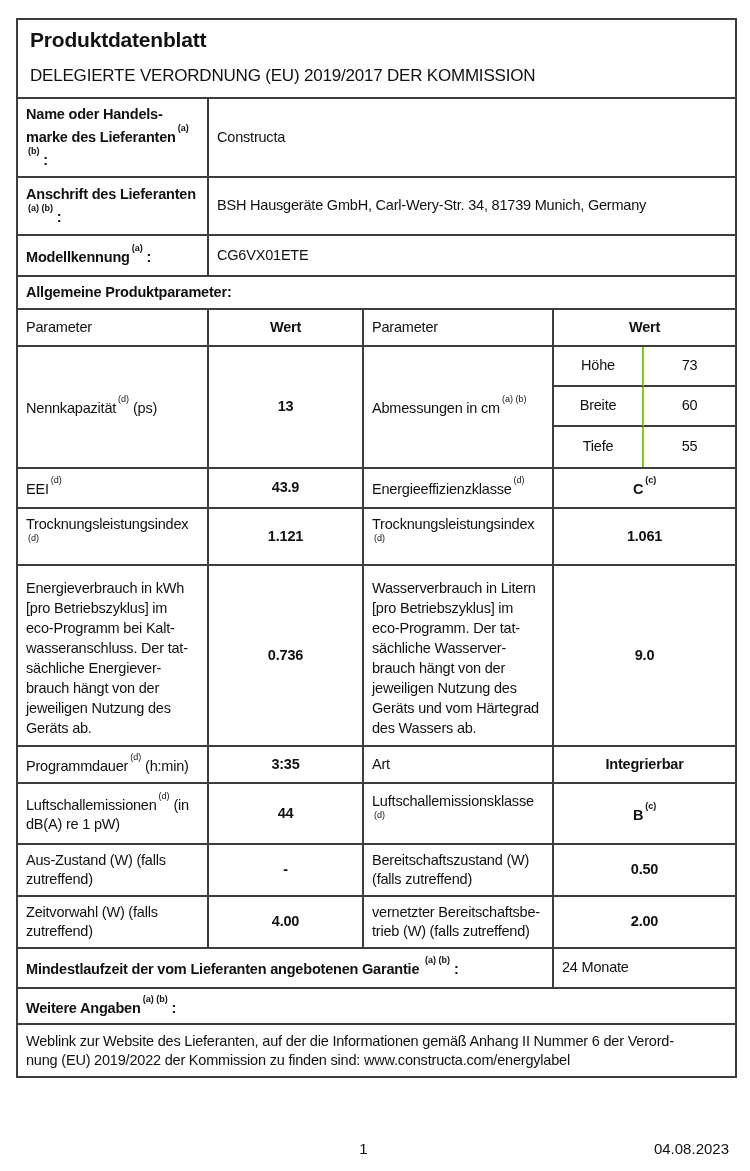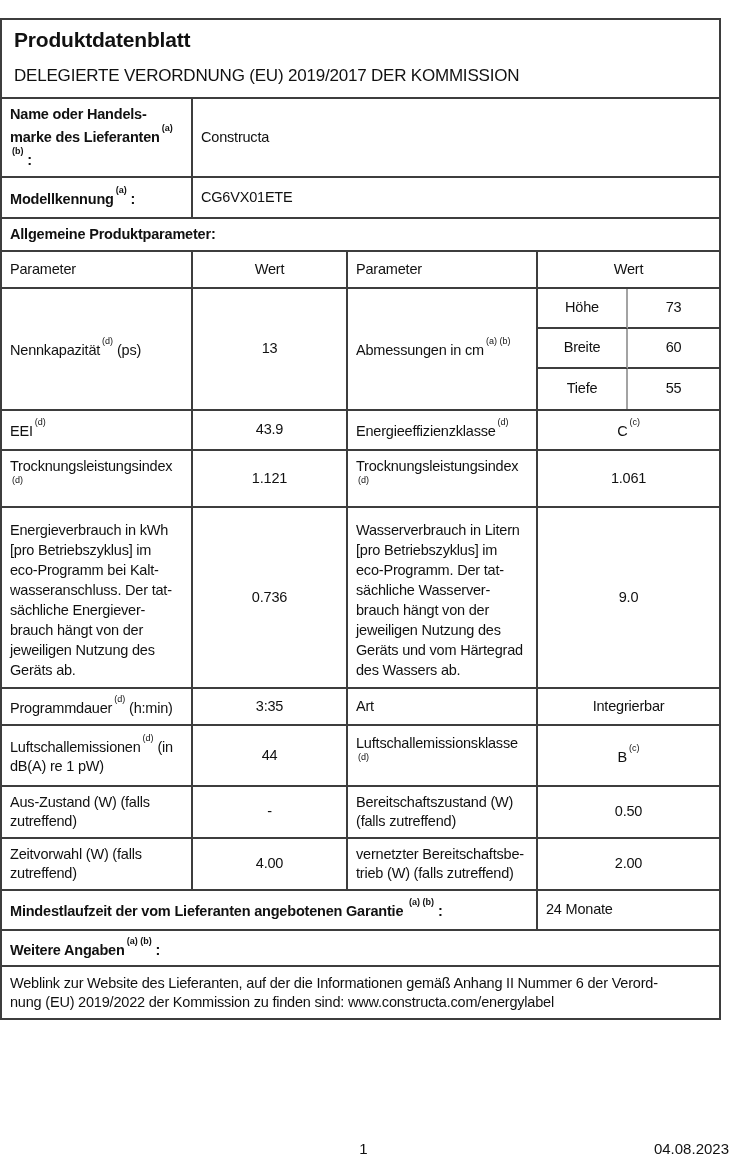--- a/index.html
+++ b/index.html
@@ -1,38 +1,38 @@
 <!DOCTYPE html>
 <html><head>
 <meta charset="utf-8">
 <style>
   html,body{margin:0;padding:0;}
   body{
     width:750px;height:1171px;background:#ffffff;position:relative;
     font-family:"Liberation Sans","DejaVu Sans",sans-serif;color:#111;
     overflow:hidden;
   }
-  .sheet{position:absolute;left:0;top:18px;width:719px;border-radius:30px;}
+  .sheet{position:absolute;left:16px;top:18px;width:719px;border-radius:30px;}
   table.main{border-collapse:collapse;table-layout:fixed;width:719px;}
   td{
     border:2px solid #3d3d3d;font-size:14.5px;letter-spacing:-0.2px;
     padding:6px 8px;vertical-align:middle;line-height:19px;
   }
   .bold{font-weight:bold;}
-  .val{text-align:center;}
+  .val{text-align:center;font-weight:bold;}
   .sup{font-size:9px;position:relative;top:-5px;margin-left:2px;font-weight:inherit;letter-spacing:0;}
   .prelines{white-space:pre-line;}
   .desc{line-height:20px;padding-top:12px;padding-bottom:7px;}
   .title-cell{padding:10px 12px 12px;}
   .doc-title{font-size:21px;font-weight:bold;letter-spacing:-0.2px;}
   .doc-subtitle{font-size:17px;margin-top:17px;letter-spacing:-0.2px;}
   .dims-cell{padding:0;}
   .dims{display:grid;grid-template-columns:90px 1fr;grid-auto-rows:1fr;height:120px;}
   .dims > div{display:flex;align-items:center;justify-content:center;font-size:14.5px;}
-  .dims .b-r{border-right:2px solid #a3a3a3;}
+  .dims .b-r{border-right:2px solid #84cc16;}
   .dims .b-b{border-bottom:2px solid #3d3d3d;}
   .footer{position:absolute;left:4px;top:1140px;width:719px;font-size:15px;height:20px;}
   .footer .pnum{position:absolute;left:0;right:0;text-align:center;top:0;}
   .footer .fdate{position:absolute;right:-6px;top:0;}
 </style>
 </head>
 <body>
 
 <div class="sheet">
   <table class="main">
@@ -53,20 +53,29 @@
 
     <tr style="height:73px">
       <td class="bold">
         <span>Name oder Handels-marke des Lieferanten</span><sup class="sup">(a)</sup> <sup class="sup">(b)</sup><span> :</span>
       </td>
       <td colspan="3">
         <span>Constructa</span>
       </td>
     </tr>
 
+    <tr style="height:58px">
+      <td class="bold">
+        <span class="prelines">Anschrift des Lieferanten
+</span><sup class="sup">(a) (b)</sup><span> :</span>
+      </td>
+      <td colspan="3">
+        <span>BSH Hausgeräte GmbH, Carl-Wery-Str. 34, 81739 Munich, Germany</span>
+      </td>
+    </tr>
 
     <tr style="height:41px">
       <td class="bold">
         <span>Modellkennung</span><sup class="sup">(a)</sup><span> :</span>
       </td>
       <td colspan="3">
         <span>CG6VX01ETE</span>
       </td>
     </tr>
 

